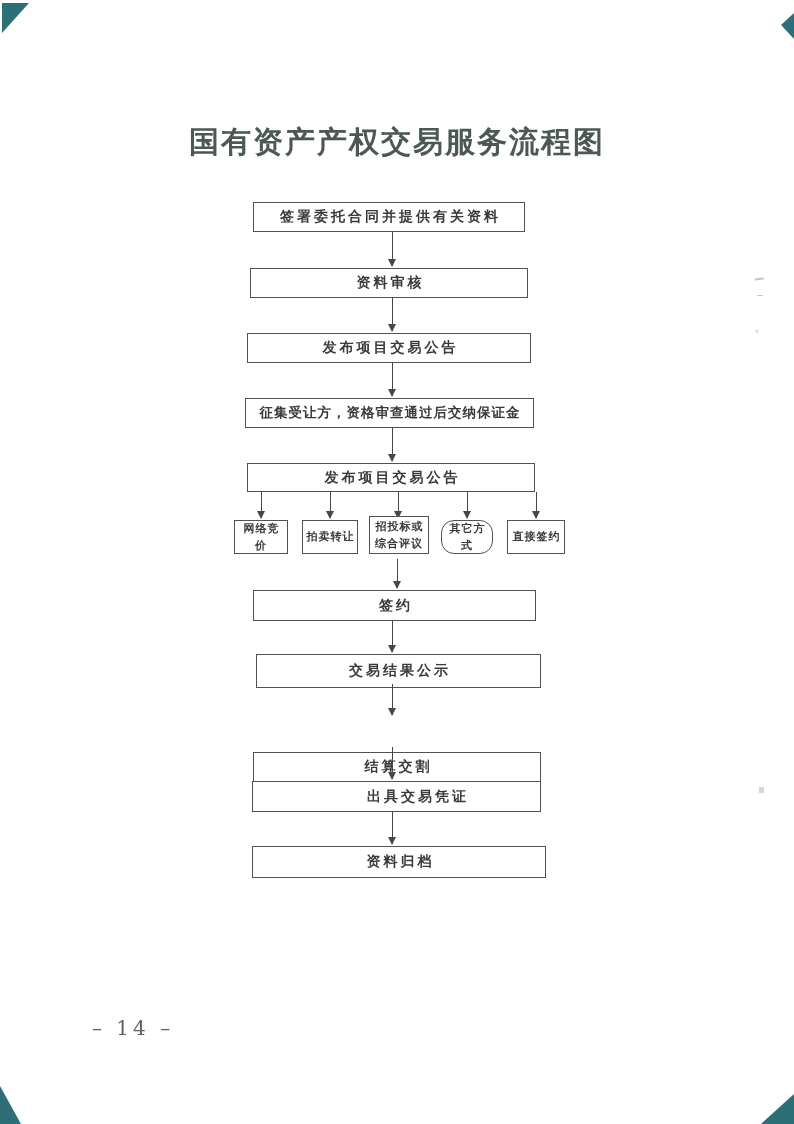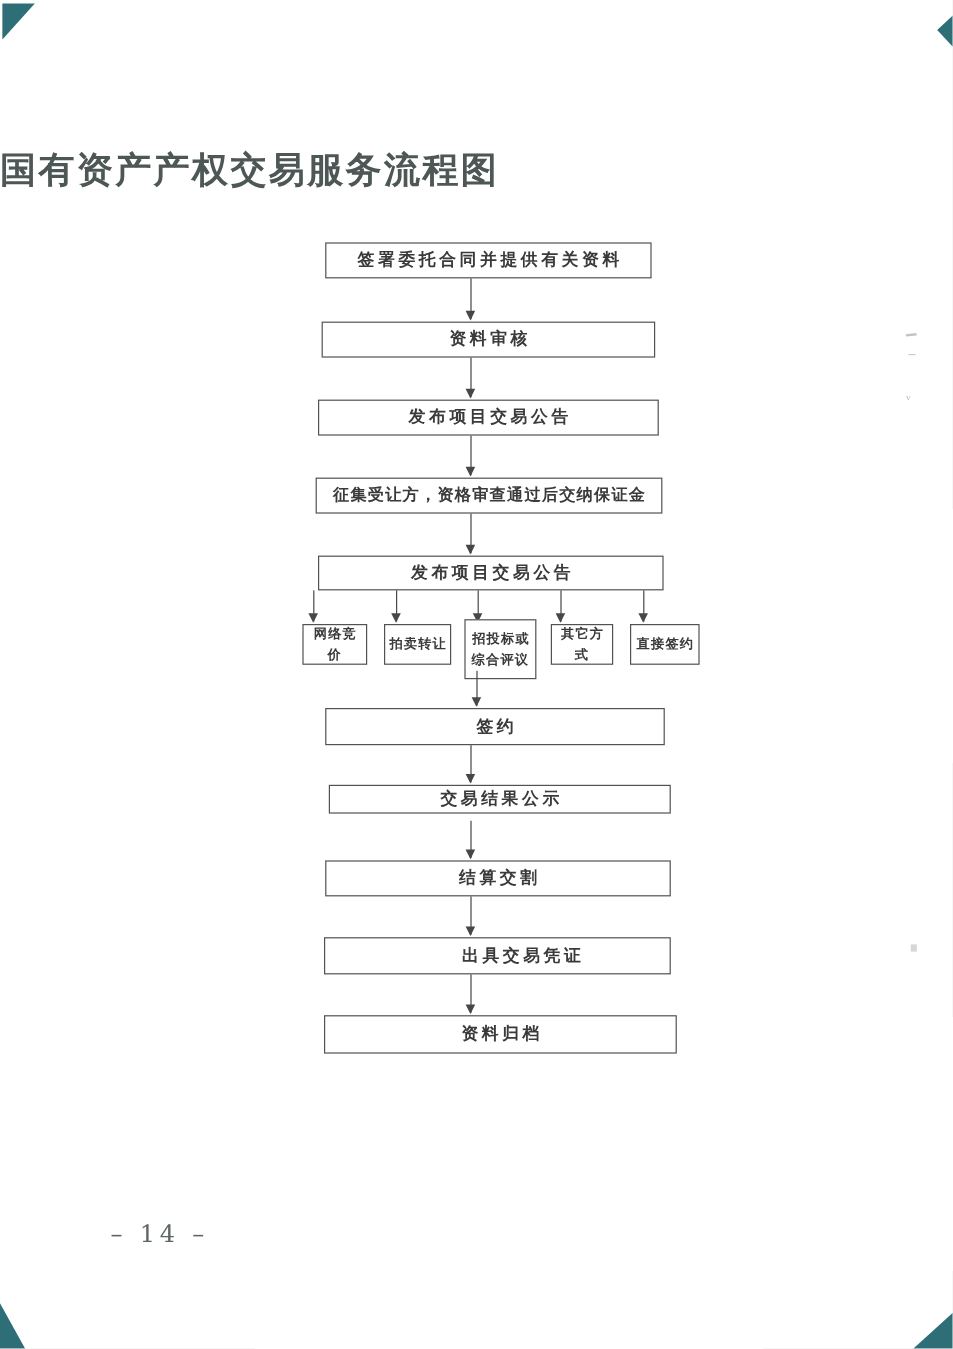--- a/index.html
+++ b/index.html
@@ -22,59 +22,58 @@
 
   
   .corner{position:absolute;width:0;height:0;}
   .corner.tl{top:3px;left:2px;border-top:30px solid var(--corner-teal);border-right:27px solid transparent;}
   .corner.tr{top:13px;right:0;border-right:13px solid var(--corner-teal);border-top:12px solid transparent;border-bottom:14px solid transparent;}
   .corner.bl{bottom:0;left:0;border-bottom:38px solid var(--corner-teal);border-right:21px solid transparent;}
   .corner.br{bottom:0;right:0;border-bottom:30px solid var(--corner-teal);border-left:33px solid transparent;}
 
   .title{
     position:absolute;top:122px;left:0;width:100%;
-    margin:0;text-align:left;
+    margin:0;text-align:center;
     font-size:30px;font-weight:bold;
     letter-spacing:2px;
     color:var(--title-color);
   }
 
   
   .node{
     position:absolute;
     border:1px solid var(--box-border);
     background:#fff;
     color:var(--box-text);
     display:flex;align-items:center;justify-content:center;
     font-size:14px;font-weight:600;
     letter-spacing:3px;text-indent:3px;
     box-sizing:border-box;
-    margin-left:18px;
   }
   .n1{left:253px;top:202px;width:272px;height:30px;}
   .n2{left:250px;top:268px;width:278px;height:30px;}
   .n3{left:247px;top:333px;width:284px;height:30px;}
   .n4{left:245px;top:398px;width:289px;height:30px;letter-spacing:1px;text-indent:1px;font-size:13.5px;}
   .n5{left:247px;top:463px;width:288px;height:29px;}
   .n6{left:253px;top:590px;width:283px;height:31px;}
-  .n7{left:256px;top:654px;width:285px;height:24px;}
-  .n8{left:253px;top:717px;width:288px;height:30px;}
+  .n7{left:256px;top:654px;width:285px;height:34px;}
+  .n8{left:253px;top:752px;width:288px;height:30px;}
   .n9{left:252px;top:781px;width:289px;height:31px;padding-left:40px;}
   .n10{left:252px;top:846px;width:294px;height:32px;}
 
   .branch{
     font-size:11px;font-weight:600;
     letter-spacing:1px;text-indent:1px;
     text-align:center;line-height:1.55;
     padding:0 2px;
   }
   .br1{left:234px;top:520px;width:54px;height:34px;}
   .br2{left:302px;top:520px;width:56px;height:34px;}
-  .br3{left:369px;top:516px;width:60px;height:50px;}
-  .br4{left:441px;top:520px;width:52px;height:34px;}
+  .br3{left:369px;top:516px;width:60px;height:38px;}
+  .br4{left:441px;top:520px;width:52px;height:34px;border-radius:13px;}
   .br5{left:507px;top:520px;width:58px;height:34px;}
 
   
   .arrow{position:absolute;width:0;border-left:1.3px solid var(--arrow-color);}
   .arrow::after{
     content:"";position:absolute;bottom:-1px;left:-4.7px;
     border-left:4px solid transparent;border-right:4px solid transparent;
     border-top:8px solid var(--arrow-color);
   }
   .a1{left:392px;top:232px;height:34px;}

